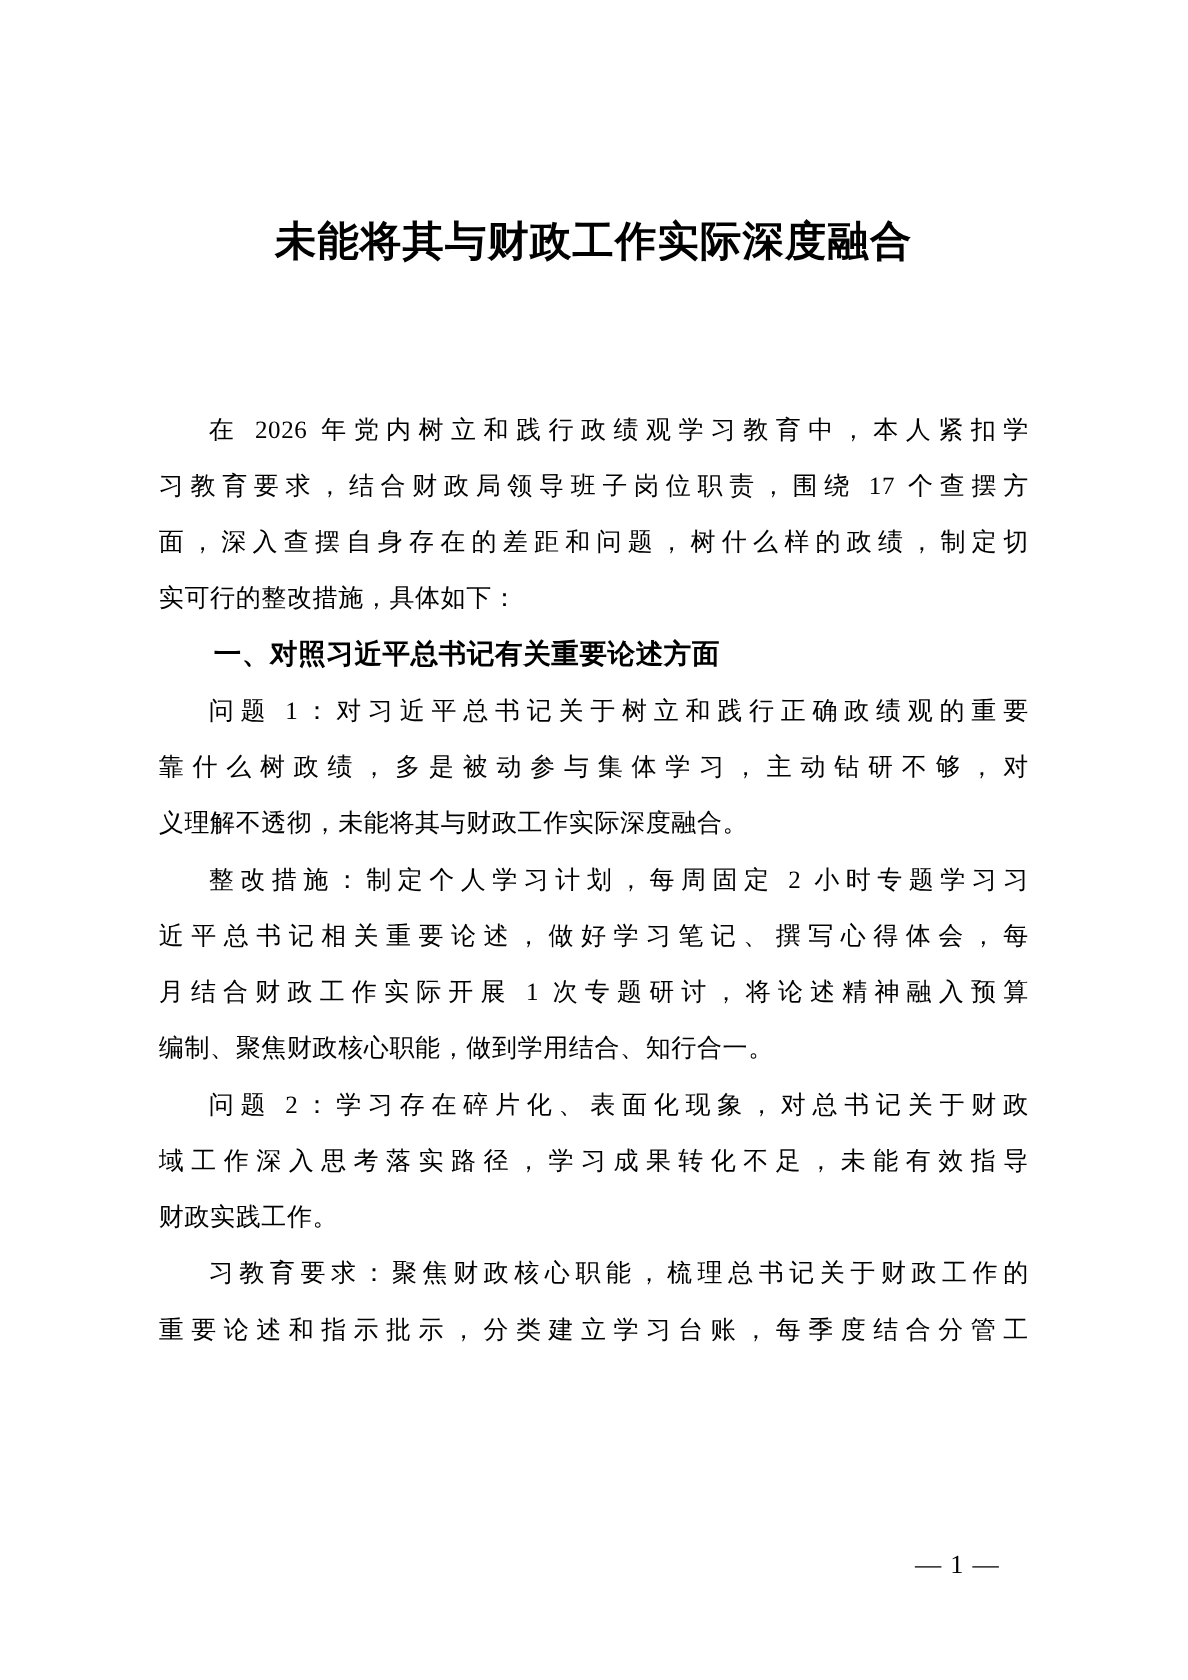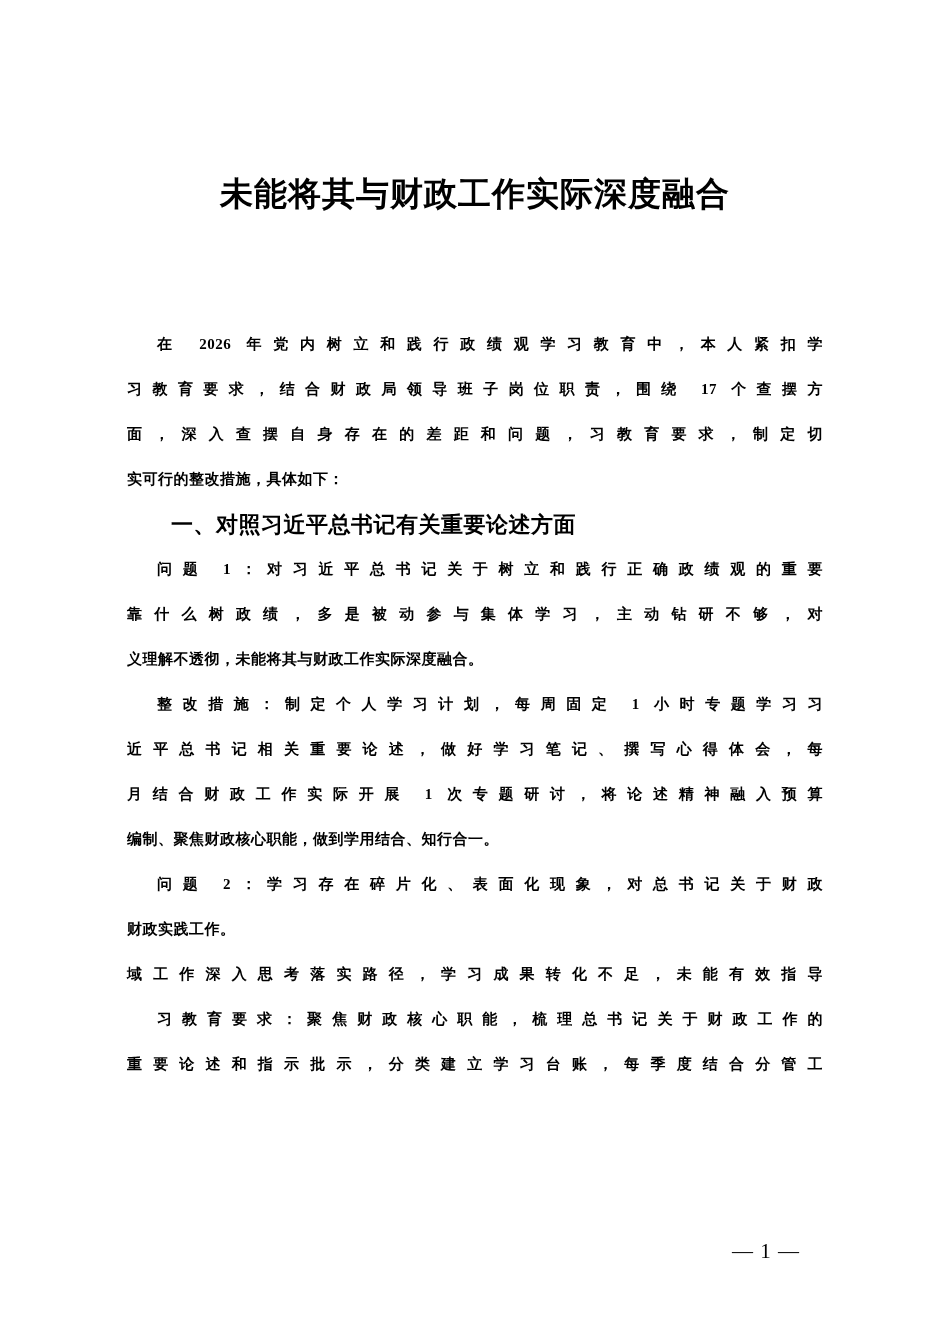--- a/index.html
+++ b/index.html
@@ -34,37 +34,36 @@
   }
   .body-block {
     position: absolute;
     top: 322px;
     left: 127px;
     width: 696px;
   }
   .line {
     height: 45px;
     line-height: 45px;
-    font-size: 15px;
+    font-size: 20px;
     letter-spacing: 0.5px;
     text-align: justify;
     text-align-last: justify;
     text-justify: inter-character;
     white-space: nowrap;
     overflow: visible;
-    font-weight: bold;
   }
   .line.first {
     text-indent: 2em;
   }
   .line.para-end {
     text-align-last: left;
   }
   .line.heading {
-    font-family: Liberation Serif, serif;
+    font-family: Liberation Mono, monospace;
     font-weight: bold;
     font-size: 22px;
     text-align-last: left;
   }
   .page-number {
     position: absolute;
     top: 1236px;
     right: 150px;
     font-family: "Liberation Serif", serif;
     font-size: 21px;
@@ -77,30 +76,30 @@
 </head>
 <body>
 
 <div class="page">
   <div class="title-block">
       <div class="title-line">未能将其与财政工作实际深度融合</div>
     </div>
   <div class="body-block">
       <div class="line first">在 2026 年党内树立和践行政绩观学习教育中，本人紧扣学</div>
       <div class="line">习教育要求，结合财政局领导班子岗位职责，围绕 17 个查摆方</div>
-      <div class="line">面，深入查摆自身存在的差距和问题，习教育要求，制定切</div>
+      <div class="line">面，深入查摆自身存在的差距和问题，树什么样的政绩，制定切</div>
       <div class="line para-end">实可行的整改措施，具体如下：</div>
       <div class="line heading first para-end">一、对照习近平总书记有关重要论述方面</div>
       <div class="line first">问题 1：对习近平总书记关于树立和践行正确政绩观的重要</div>
       <div class="line">靠什么树政绩，多是被动参与集体学习，主动钻研不够，对</div>
       <div class="line para-end">义理解不透彻，未能将其与财政工作实际深度融合。</div>
-      <div class="line first">整改措施：制定个人学习计划，每周固定 1 小时专题学习习</div>
+      <div class="line first">整改措施：制定个人学习计划，每周固定 2 小时专题学习习</div>
       <div class="line">近平总书记相关重要论述，做好学习笔记、撰写心得体会，每</div>
       <div class="line">月结合财政工作实际开展 1 次专题研讨，将论述精神融入预算</div>
       <div class="line para-end">编制、聚焦财政核心职能，做到学用结合、知行合一。</div>
       <div class="line first">问题 2：学习存在碎片化、表面化现象，对总书记关于财政</div>
+      <div class="line">域工作深入思考落实路径，学习成果转化不足，未能有效指导</div>
       <div class="line para-end">财政实践工作。</div>
-      <div class="line">域工作深入思考落实路径，学习成果转化不足，未能有效指导</div>
       <div class="line first">习教育要求：聚焦财政核心职能，梳理总书记关于财政工作的</div>
       <div class="line">重要论述和指示批示，分类建立学习台账，每季度结合分管工</div>
     </div>
   <div class="page-number">— 1 —</div>
 </div>
 
 </body></html>

